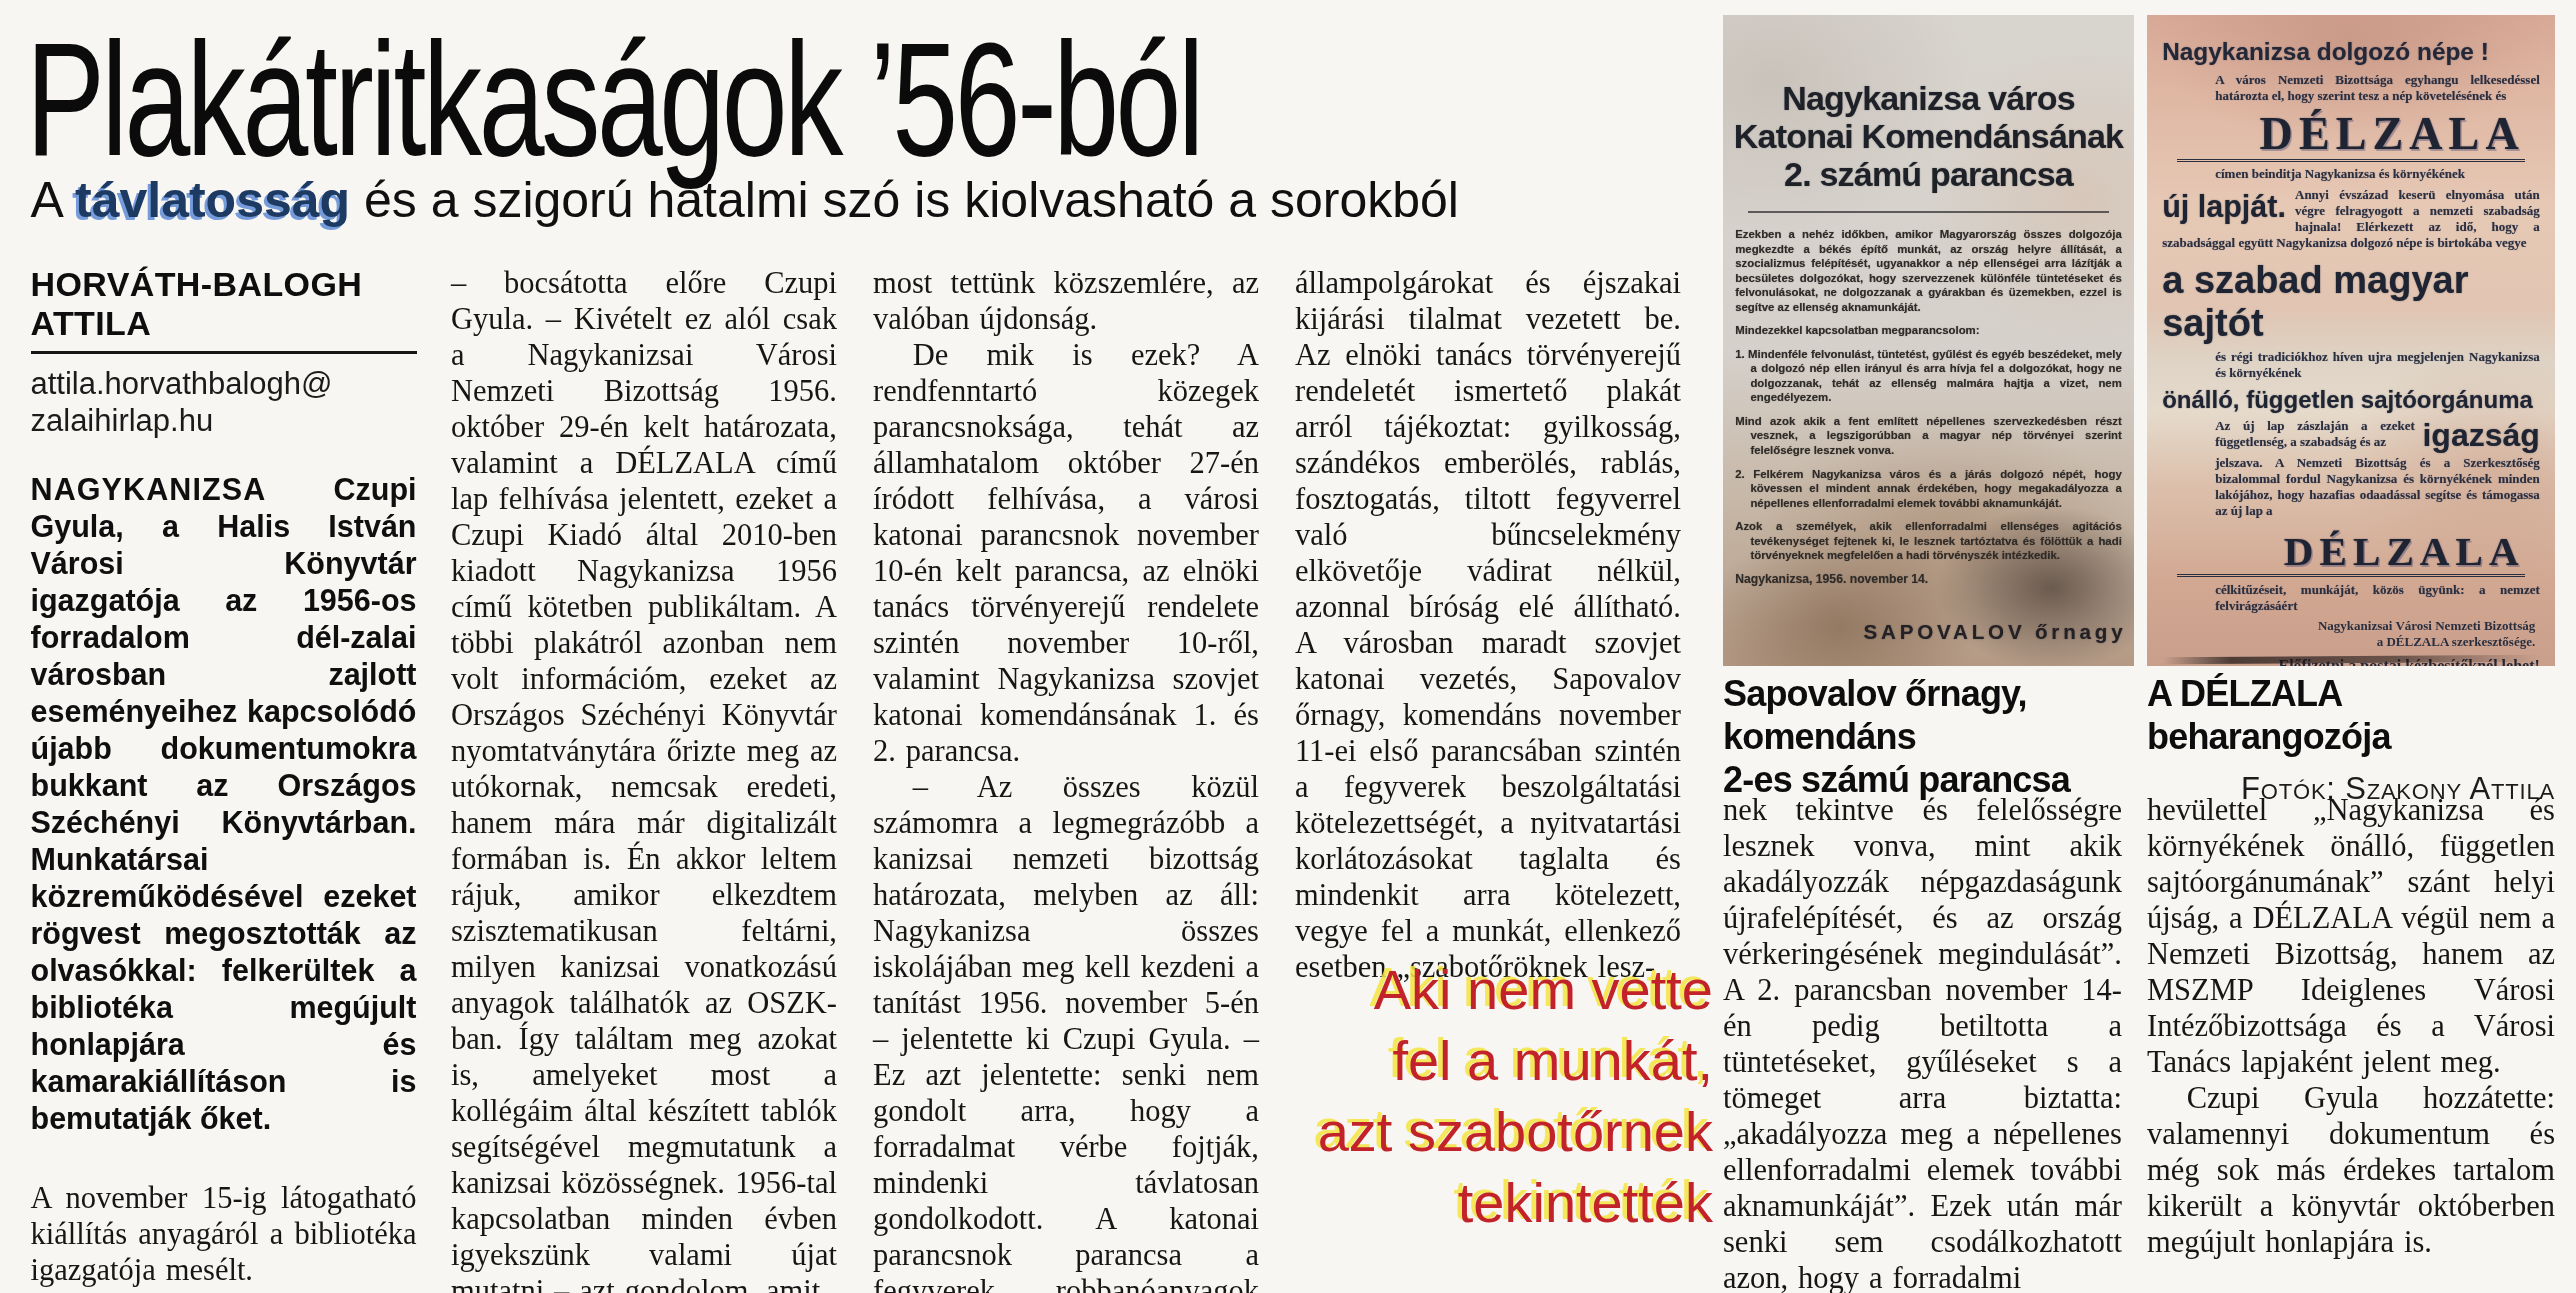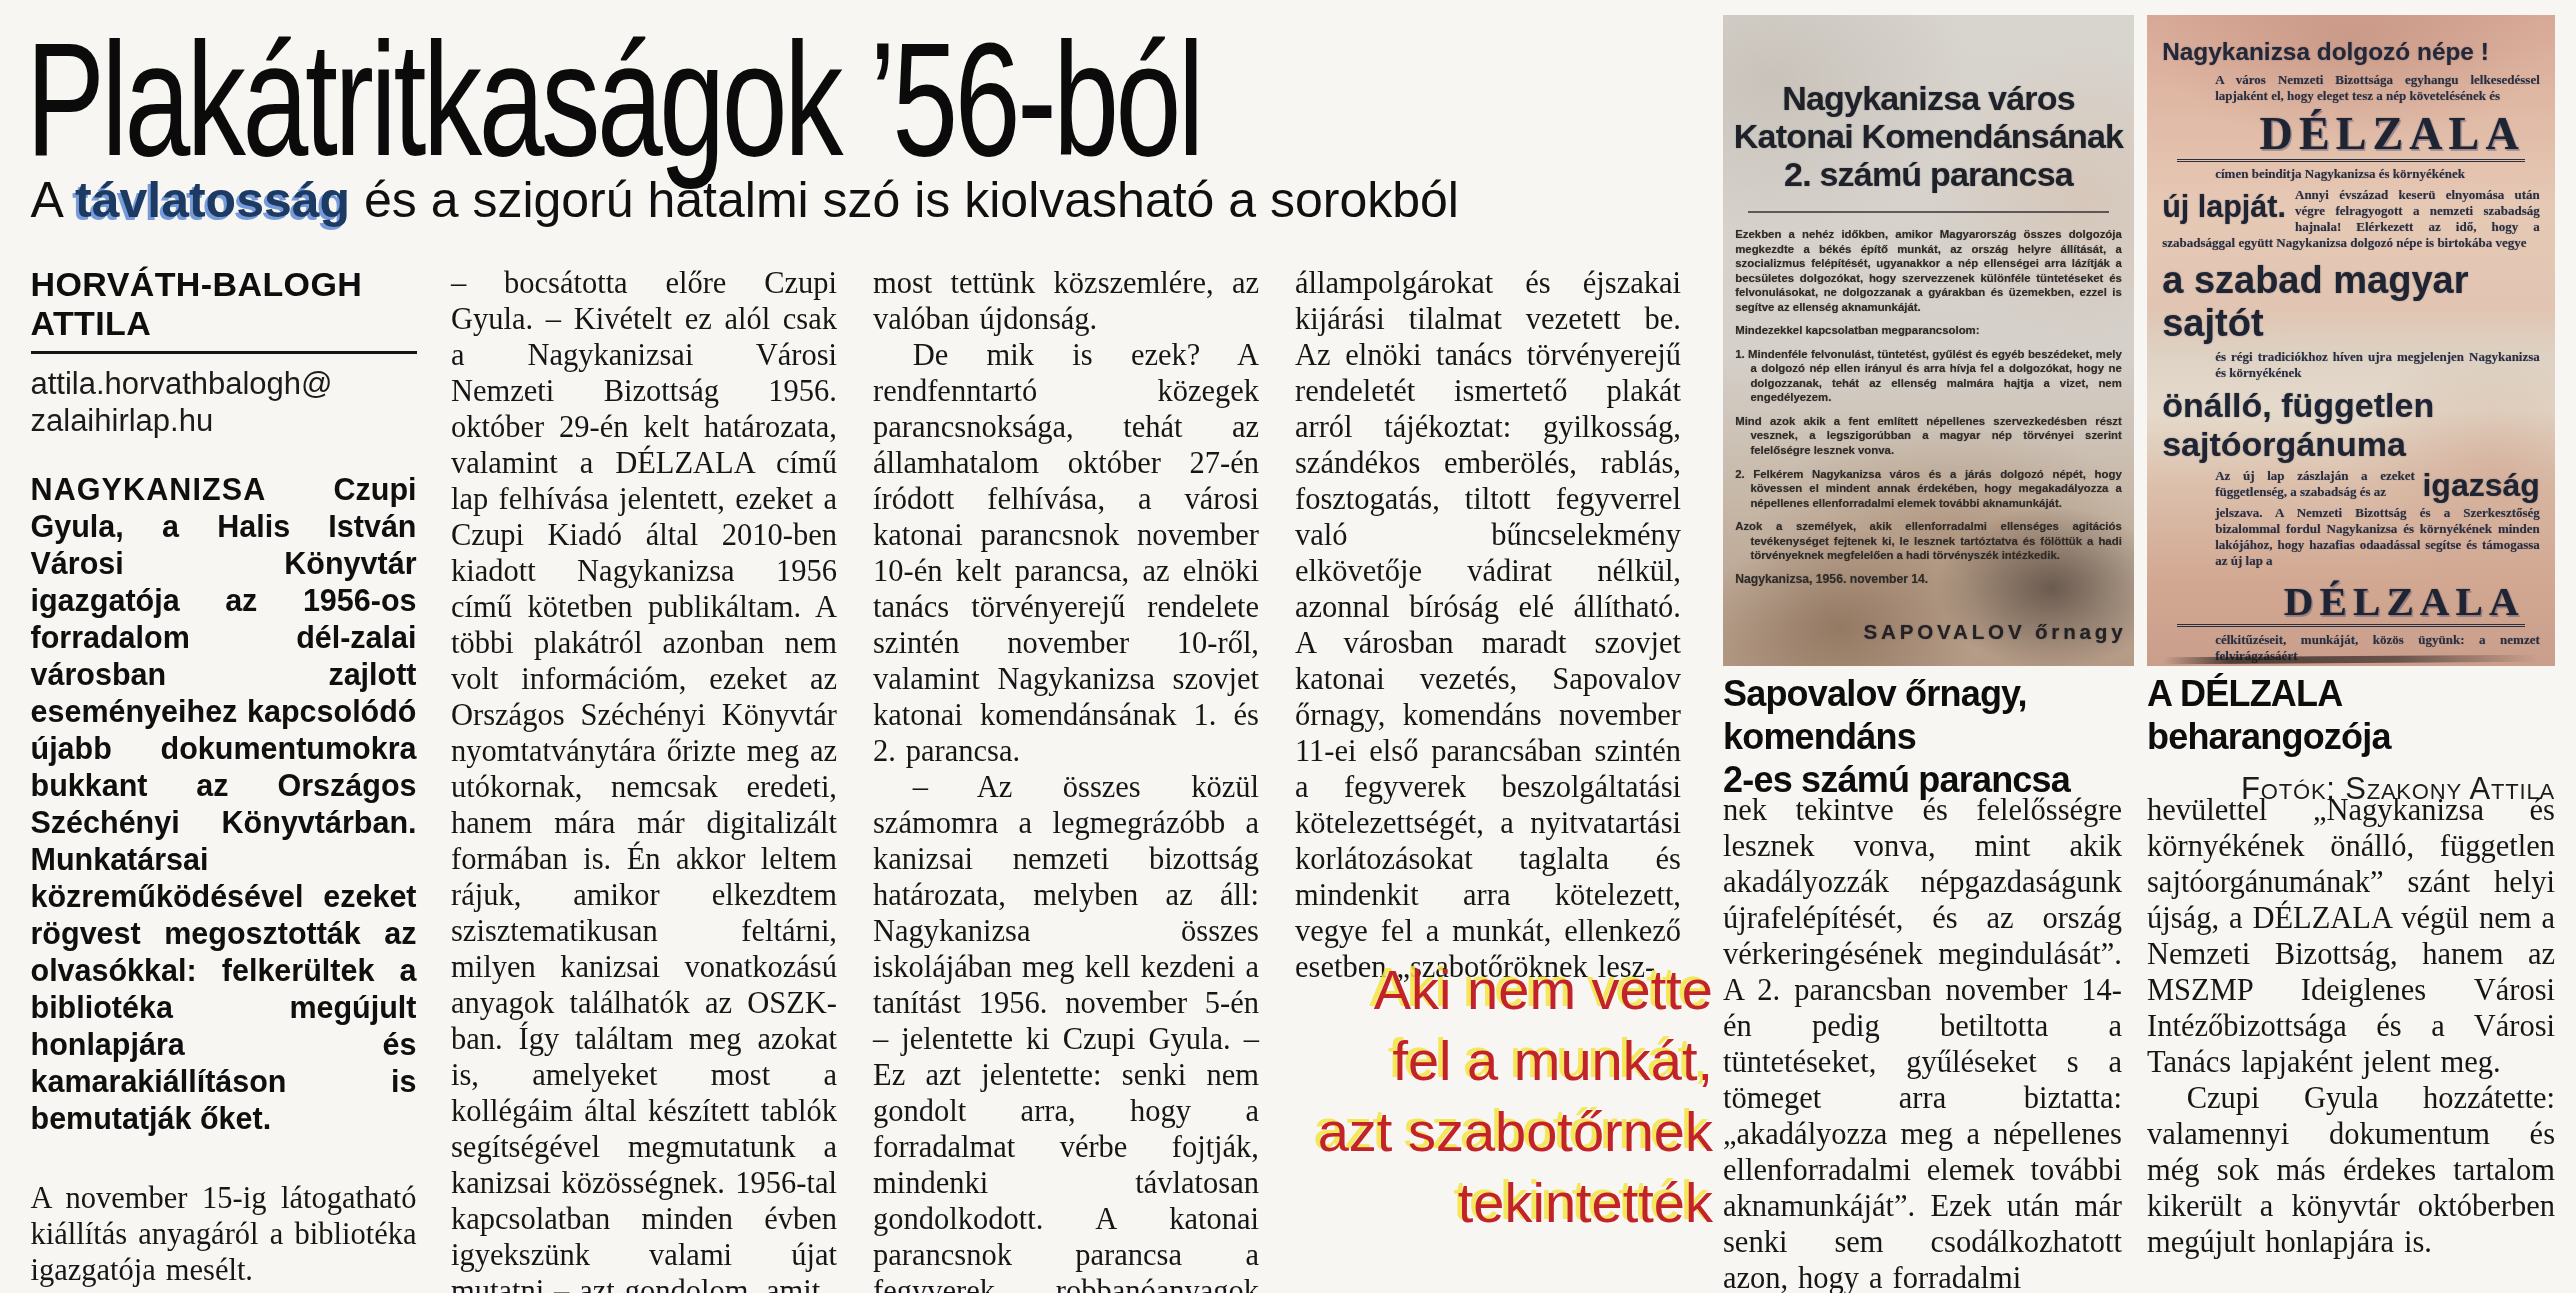--- a/index.html
+++ b/index.html
@@ -83,21 +83,21 @@
          text-shadow:1.5px 1.5px 0 rgba(40,50,110,.3),0 0 1.5px rgba(30,34,60,.5);}
   .p2-dz1{font-size:46px;line-height:50px;}
   .p2-dz2{font-size:41px;line-height:46px;}
   .lap-float{float:left;font-family:"Liberation Sans",sans-serif;font-weight:700;font-size:30.5px;
              line-height:34px;margin:1.5px 9.1px 0 0;color:#1f2433;text-shadow:0 0 1.5px rgba(30,34,60,.5);}
   .ig-float{float:right;font-family:"Liberation Sans",sans-serif;font-weight:700;font-size:32px;
             line-height:34px;margin:0 0 1.5px 7.6px;color:#1f2433;text-shadow:0 0 1.5px rgba(30,34,60,.5);}
   .p2-big{font-family:"Liberation Sans",sans-serif;font-weight:700;color:#1f2433;margin:3px 0 4.6px;
           text-shadow:0 0 1.5px rgba(30,34,60,.5);}
   .p2-sajto{font-size:38px;}
-  .p2-onallo{font-size:34px;}
+  .p2-onallo{font-size:24px;}
   .p2-sig{margin:1.5px 4.6px 0 0;text-align:right;font-weight:700;font-size:13px;line-height:16px;
           font-family:"Liberation Serif",serif;color:#2a2f40;}
   .p2-sub{margin:6.1px 0 0;font-family:"Liberation Serif",serif;font-weight:700;font-size:16px;
           text-decoration:underline;color:#232838;text-align:right;}
   .p2-imprint{margin:7.6px 0 0;font-size:8.4px;color:rgba(45,42,50,.6);letter-spacing:0.4px;
               font-family:"Liberation Serif",serif;}
   .clearfix::after{content:"";display:block;clear:both;}
 
   
   .caption{position:absolute;top:672px;font-family:"Liberation Sans",sans-serif;font-weight:700;
@@ -166,21 +166,21 @@
       <p class="p1-item">Azok a személyek, akik ellenforradalmi ellenséges agitációs tevékenységet fejtenek ki, le lesznek tartóztatva és fölöttük a hadi törvényeknek megfelelően a hadi törvényszék intézkedik.</p>
     </div>
     <div class="p1-date">Nagykanizsa, 1956. november 14.</div>
     <div class="p1-sig">SAPOVALOV őrnagy</div>
 
   </div>
 
   <div class="poster poster2">
     <div class="p2-pad">
       <div class="p2-heading">Nagykanizsa dolgozó népe !</div>
-      <p class="p2-small p2-indent">A város Nemzeti Bizottsága egyhangu lelkesedéssel lapjaként el, hogy eleget tesz a nép követelésének és</p>
+      <p class="p2-small p2-indent">A város Nemzeti Bizottsága egyhangu lelkesedéssel határozta el, hogy szerint tesz a nép követelésének és</p>
       <div class="p2-dz p2-dz1">DÉLZALA</div>
       <p class="p2-small p2-indent">címen beinditja Nagykanizsa és környékének</p>
       <div class="clearfix">
         <b class="lap-float">új lapját.</b>
         <p class="p2-small">Annyi évszázad keserü elnyomása után végre felragyogott a nemzeti szabadság hajnala! Elérkezett az idő, hogy a szabadsággal együtt Nagykanizsa dolgozó népe is birtokába vegye</p>
       </div>
       <div class="p2-big p2-sajto">a szabad magyar sajtót</div>
       <p class="p2-small p2-indent">és régi tradiciókhoz híven ujra megjelenjen Nagykanizsa és környékének</p>
       <div class="p2-big p2-onallo">önálló, független sajtóorgánuma</div>
       <div class="clearfix">

